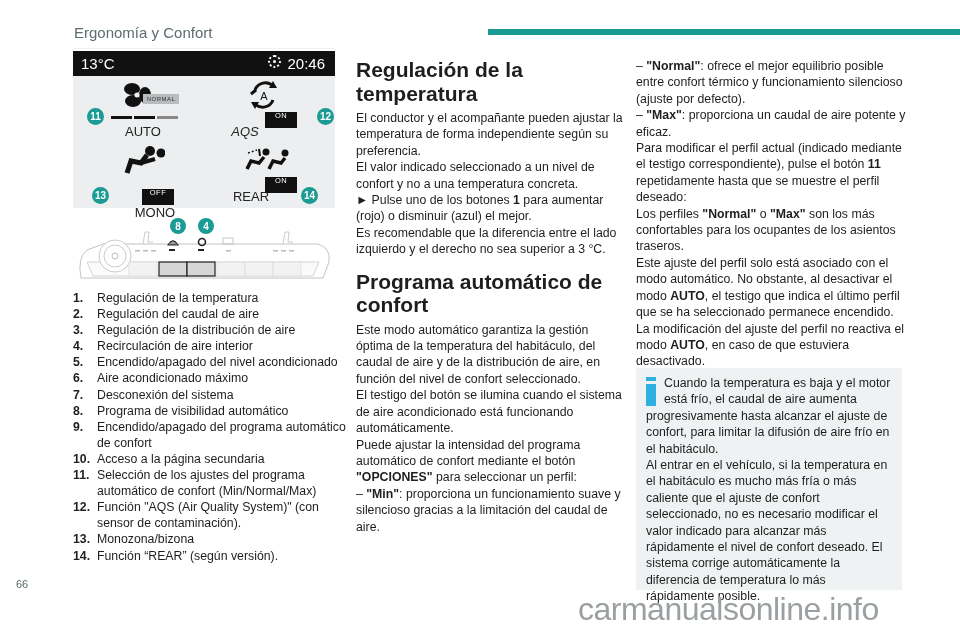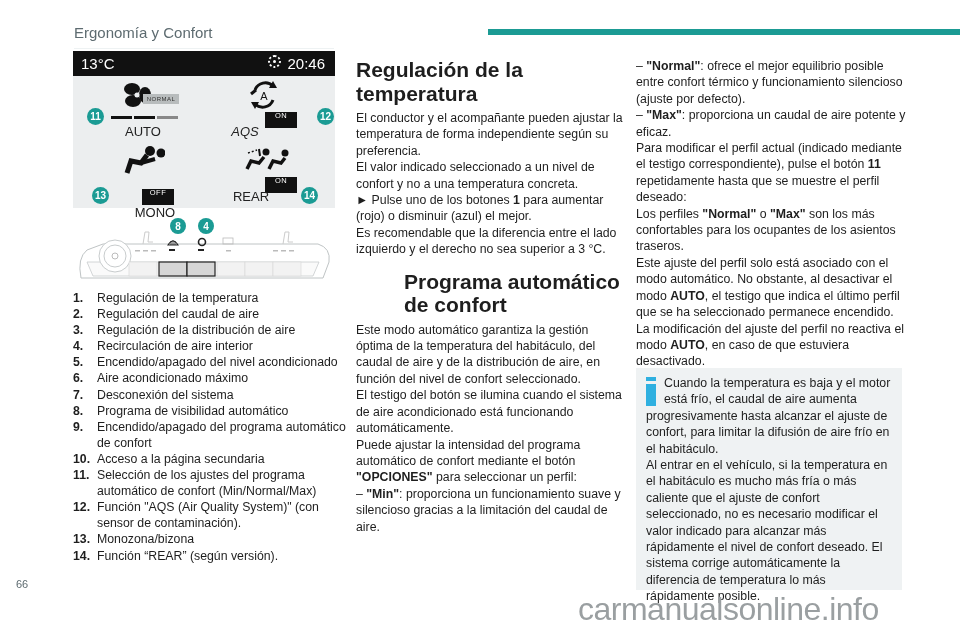--- a/index.html
+++ b/index.html
@@ -30,21 +30,21 @@
   .legend .row { display: flex; }
   .legend .num { width: 24px; font-weight: bold; flex-shrink: 0; }
   .legend .txt { flex: 1; }
 
   
   .col { position: absolute; font-size: 12.3px; line-height: 16.4px; }
   .col p { margin: 0; }
   .col2 { left: 356px; top: 58px; width: 268px; }
   .col3 { left: 636px; top: 58px; width: 274px; }
   h2 { font-size: 21px; line-height: 23.5px; font-weight: bold; margin: 0 0 5px 0; color: #1e1e1e; }
-  h2.second { margin-top: 12px; margin-left: 48px; }
+  h2.second { margin-top: 12px; }
   b { font-weight: bold; }
 
   .info-box { position: absolute; left: 636px; top: 368px; width: 266px; height: 222px; background: #eff2f3; padding: 7px 8px 0 10px; font-size: 12.3px; line-height: 16.4px; }
   .info-icon { float: left; width: 10px; height: 29px; margin: 2px 8px 0 0; position: relative; }
   .info-icon .dot { position: absolute; left: 0; top: 0; width: 10px; height: 4px; background: #2fb0e0; }
   .info-icon .bar { position: absolute; left: 0; top: 7px; width: 10px; height: 22px; background: #2fb0e0; }
 
   .page-num { position: absolute; left: 16px; top: 578px; font-size: 11px; color: #5d6b70; }
   .watermark { position: absolute; left: 578px; top: 591px; font-size: 32px; color: #9a9fa1; letter-spacing: -0.5px; }
 </style>

